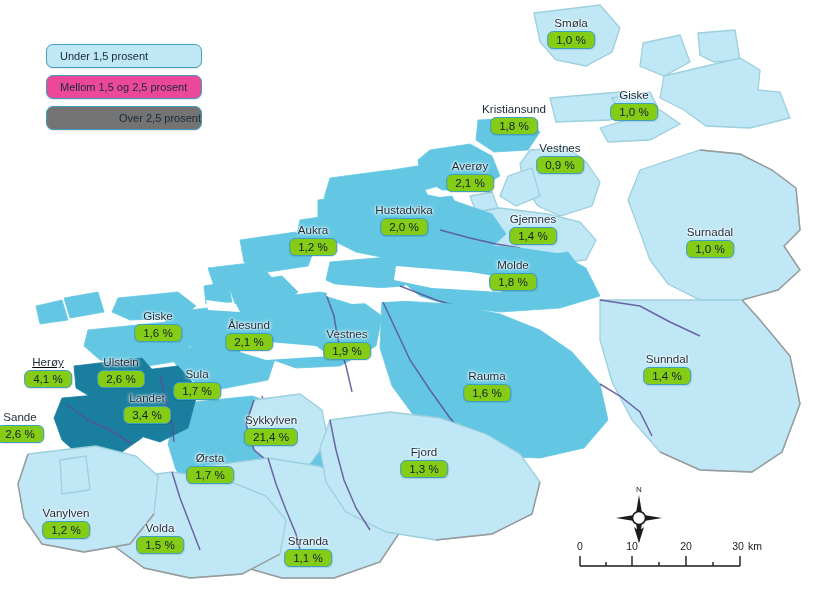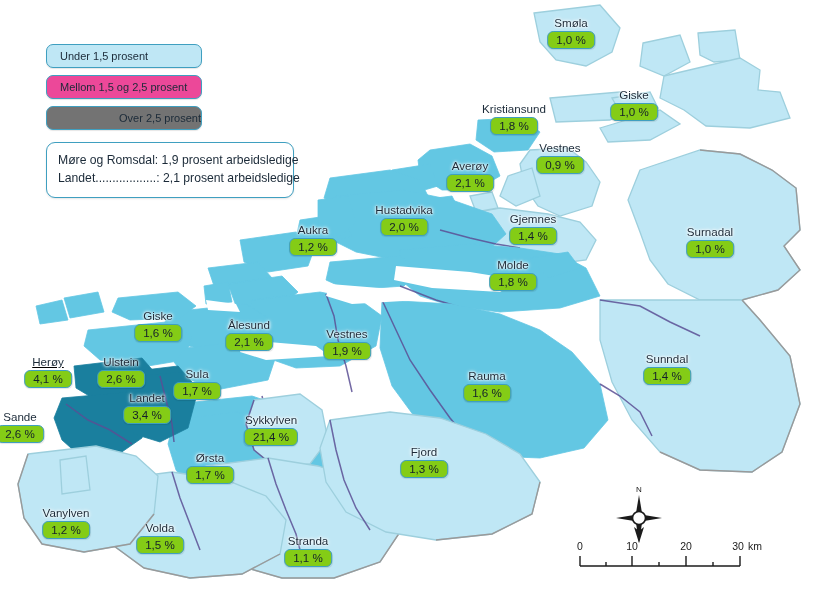--- a/index.html
+++ b/index.html
@@ -288,24 +288,20 @@
 
   <div class="legend">
     <div class="legend-swatch sw-low" style="background: rgb(191, 231, 245);">
       <span>Under 1,5 prosent</span>
     </div>
     <div class="legend-swatch sw-mid" style="background: #ec4899;">
       <span>Mellom 1,5 og 2,5 prosent</span>
     </div>
     <div class="legend-swatch sw-high" style="background: #737373; justify-content: flex-end;">
       <span>Over 2,5 prosent</span>
-    </div>
-    <div class="legend-note">
-      <div>Møre og Romsdal: 1,9 prosent arbeidsledige</div>
-      <div>Landet..................: 2,1 prosent arbeidsledige</div>
     </div>
   </div>
 
   <div id="muni-layer">
       <div class="muni" style="left: 571px; top: 17px;"><div class="mname">Smøla</div><div class="mval">1,0 %</div></div>
       <div class="muni" style="left: 634px; top: 89px;"><div class="mname">Giske</div><div class="mval">1,0 %</div></div>
       <div class="muni" style="left: 514px; top: 103px;"><div class="mname">Kristiansund</div><div class="mval">1,8 %</div></div>
       <div class="muni" style="left: 470px; top: 160px;"><div class="mname">Averøy</div><div class="mval">2,1 %</div></div>
       <div class="muni" style="left: 560px; top: 142px;"><div class="mname">Vestnes</div><div class="mval">0,9 %</div></div>
       <div class="muni" style="left: 404px; top: 204px;"><div class="mname">Hustadvika</div><div class="mval">2,0 %</div></div>

